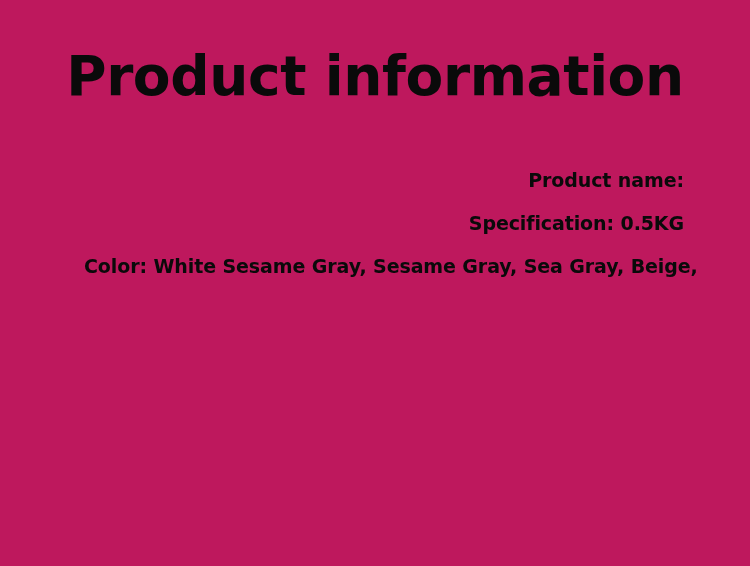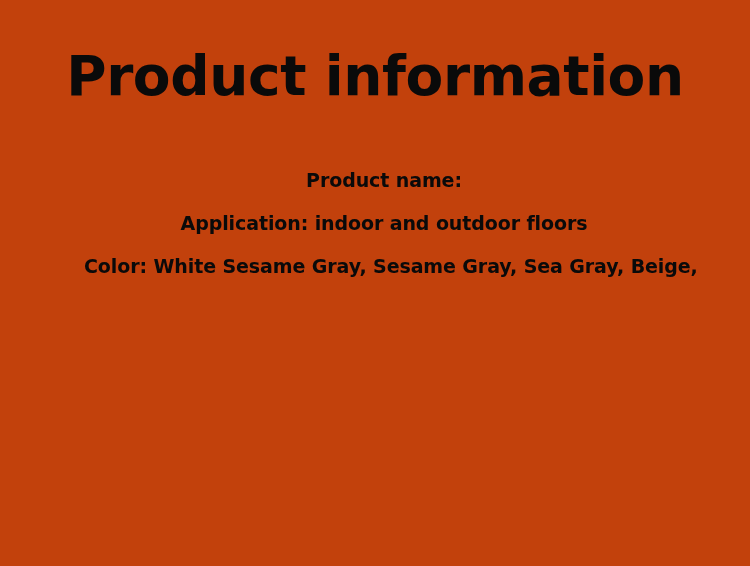--- a/index.html
+++ b/index.html
@@ -6,21 +6,21 @@
     margin: 0;
     padding: 0;
   }
   body {
     background: #ffffff;
   }
   .page {
     position: relative;
     width: 750px;
     height: 566px;
-    background: #c2410c;
+    background: #be185d;
     overflow: hidden;
     font-family: "Liberation Sans", "DejaVu Sans", sans-serif;
     -webkit-font-smoothing: antialiased;
   }
   .page-title {
     position: absolute;
     left: 0;
     top: 43px;
     width: 750px;
     text-align: center;
@@ -39,29 +39,29 @@
     width: 600px;
   }
   .info-line {
     font-family: "DejaVu Sans", "Liberation Sans", sans-serif;
     font-size: 19px;
     font-weight: 700;
     line-height: 43px;
     letter-spacing: -0.1px;
     color: #0a0a0a;
     white-space: nowrap;
-    text-align: center;
+    text-align: right;
   }
 </style>
 </head>
 <body>
 
 <div class="page">
 
   <div class="page-title">Product information</div>
 
   <div class="info-block">
     <div class="info-line">Product name:</div>
-    <div class="info-line">Application: indoor and outdoor floors</div>
+    <div class="info-line">Specification: 0.5KG</div>
     <div class="info-line">Color: White Sesame Gray, Sesame Gray, Sea Gray, Beige,</div>
   </div>
 
 </div>
 
 </body></html>

